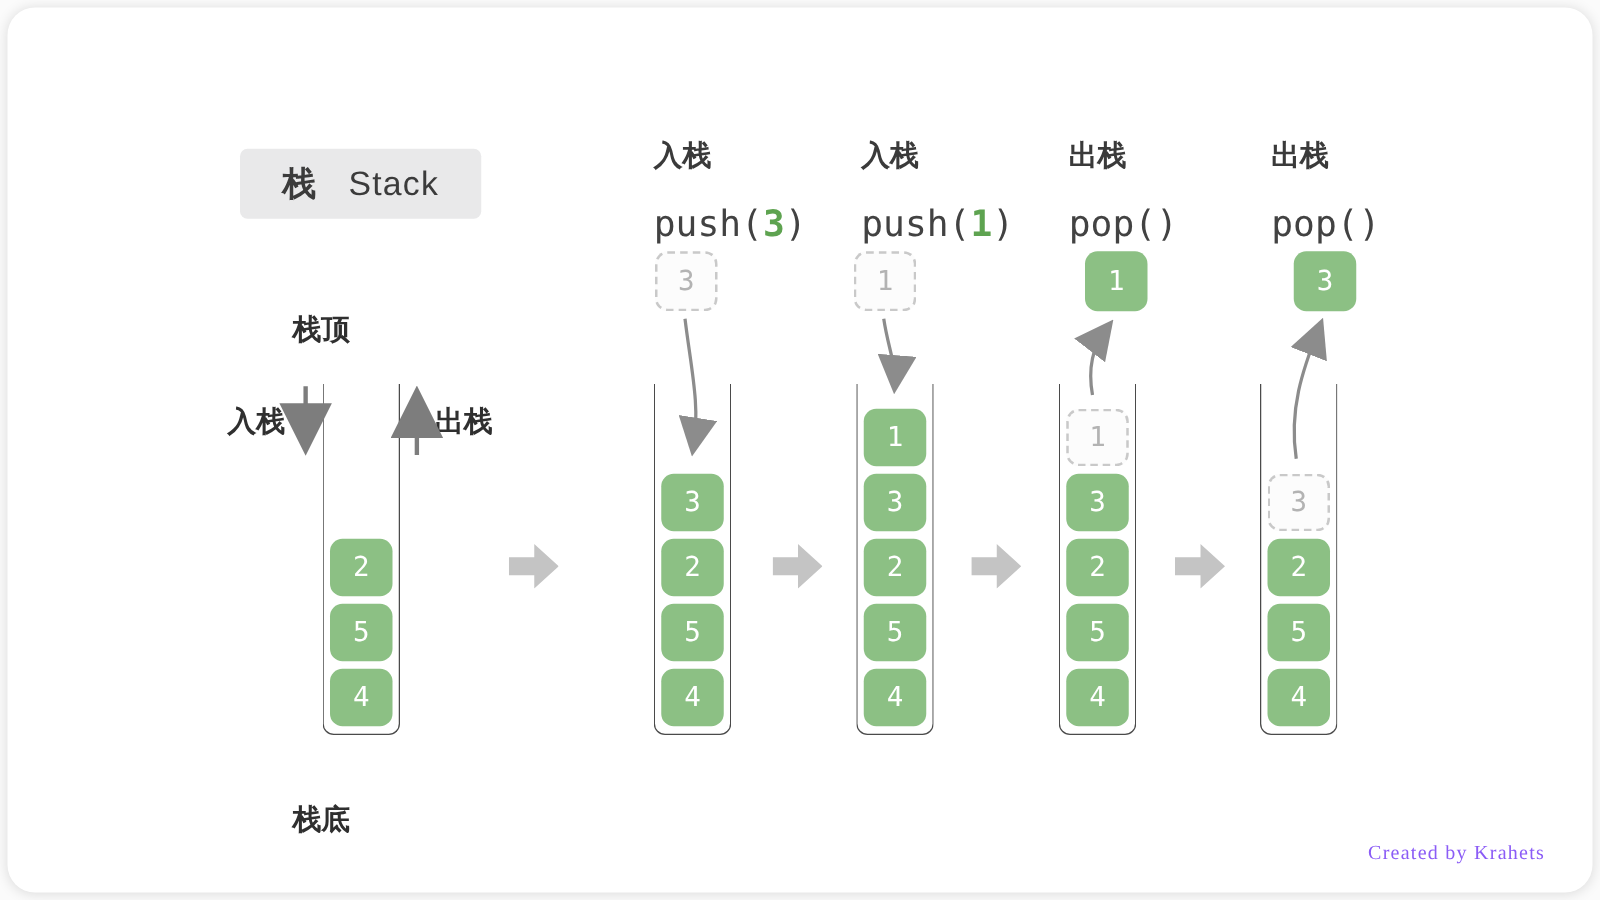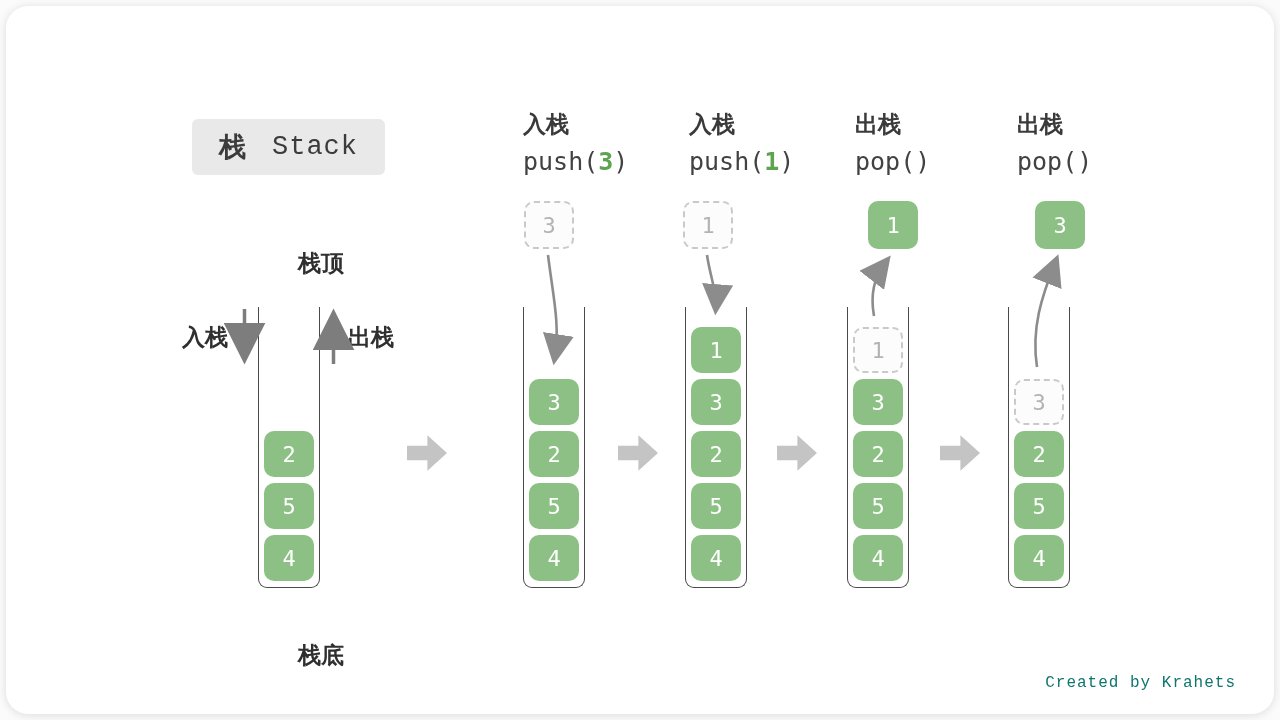--- a/index.html
+++ b/index.html
@@ -13,28 +13,28 @@
   }
 
   
   .title-box {
     position: absolute; left: 186px; top: 113px; width: 193px; height: 56px;
     background: #e9e9ea; border-radius: 6px;
     display: flex; align-items: center; justify-content: center;
     color: #3b3b3b; font-size: 27px;
   }
   .title-box .cjk { font-weight: 700; }
-  .title-box .en { font-family: Liberation Mono, monospace; margin-left: 26px; letter-spacing: 1px; }
+  .title-box .en { font-family: Liberation Sans, sans-serif; margin-left: 26px; letter-spacing: 1px; }
 
   
   .op { position: absolute; top: 107px; }
   .op-cn { font-size: 23px; font-weight: 700; color: #3a3a3a; line-height: 1; }
   .op-code {
     font-family: "DejaVu Sans Mono", monospace;
-    font-size: 25px; color: #424242; line-height: 1; margin-top: 13px;
+    font-size: 29px; color: #424242; line-height: 1; margin-top: 29px;
   }
   .op-code .arg { color: #5ea350; font-weight: 700; }
 
   
   .cell {
     width: 50px; height: 46px; border-radius: 10px;
     display: flex; align-items: center; justify-content: center;
     font-family: "DejaVu Sans Mono", monospace; font-size: 22px;
   }
   .cell.solid { background: #8cc084; color: #ffffff; }
@@ -47,37 +47,37 @@
     border-left: 1.5px solid #4a4a4a; border-right: 1.5px solid #4a4a4a;
     border-bottom: 1.5px solid #4a4a4a;
     border-radius: 0 0 9px 9px;
     display: flex; flex-direction: column; justify-content: flex-end; align-items: center;
     gap: 6px; padding-bottom: 6px;
   }
 
   
   .side-label {
     position: absolute; font-size: 23px; font-weight: 700; color: #2f2f2f;
-    width: 110px; text-align: right; line-height: 1;
+    width: 110px; text-align: left; line-height: 1;
   }
   .flow-label { position: absolute; font-size: 23px; font-weight: 700; color: #2f2f2f; line-height: 1; }
 
   
   .block-arrow {
     position: absolute; top: 428px; width: 40px; height: 38px;
     background: #c4c4c4;
     clip-path: polygon(0 31%, 51% 31%, 51% 3%, 100% 50%, 51% 97%, 51% 69%, 0 69%);
   }
 
   svg.overlay { position: absolute; left: 0; top: 0; pointer-events: none; }
 
   .watermark {
     position: absolute; right: 38px; bottom: 22px;
-    font-family: Liberation Mono, monospace;
-    font-size: 16px; color: #0f766e; letter-spacing: 1px; text-align: center;
+    font-family: Liberation Serif, serif;
+    font-size: 16px; color: #8b5cf6; letter-spacing: 1px; text-align: center;
   }
 </style>
 </head>
 <body>
 
 <div class="card">
 
   <div class="title-box">
     <span class="cjk">栈</span>
     <span class="en">Stack</span>

